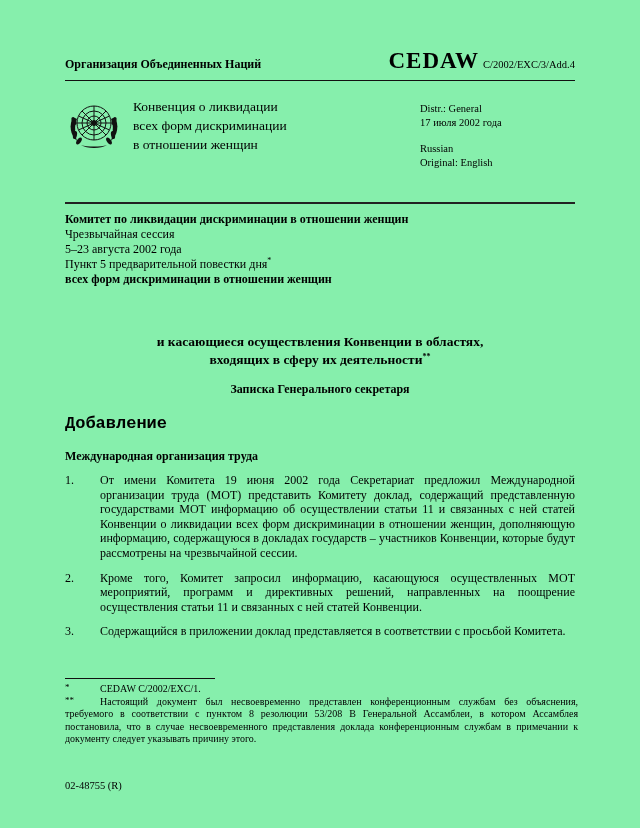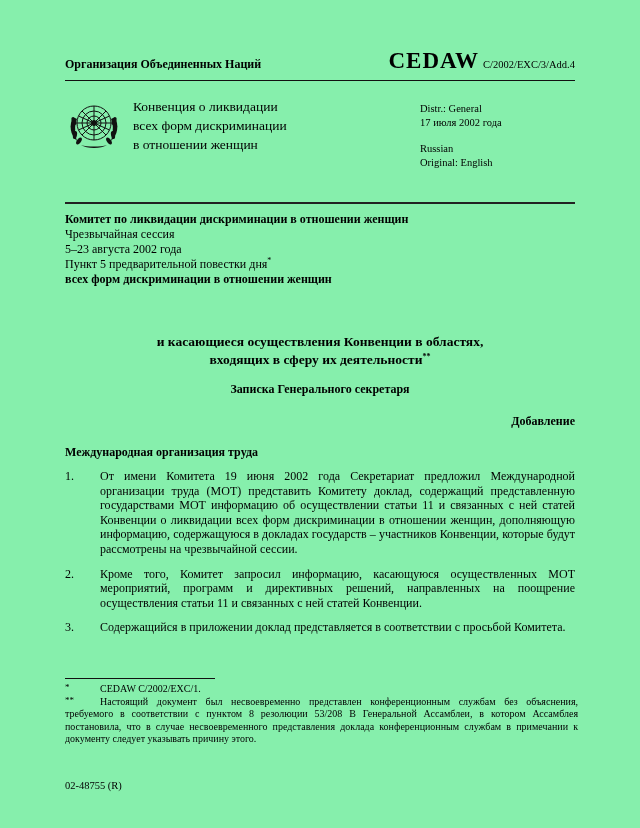--- a/index.html
+++ b/index.html
@@ -42,21 +42,21 @@
   .session-block { margin-top: 8px; font-size: 12px; line-height: 15px; }
   .session-block .b { font-weight: bold; }
   sup.fnmark { font-size: 8px; vertical-align: super; line-height: 0; }
 
   
   .doc-title {
     text-align: center; font-weight: bold; font-size: 13.5px; line-height: 18px;
     margin-top: 28px;
   }
   .subtitle { text-align: center; font-weight: bold; font-size: 12px; margin-top: 13px; }
-  .addendum { text-align: right; font-weight: bold; font-size: 12px; margin-top: 17px; }
+  .addendum { text-align: left; font-weight: bold; font-size: 17px; margin-top: 17px; font-family: Liberation Mono, monospace; }
 
   
   .section-heading { font-weight: bold; font-size: 12px; margin-top: 16px; }
   .para { display: flex; margin-top: 8px; font-size: 12px; line-height: 14.6px; }
   .para .num { flex: 0 0 35px; }
   .para .ptext { flex: 1; text-align: justify; }
   .para.p1 { margin-top: 9px; }
   .para.p2 { margin-top: 10px; }
   .para.p3 { margin-top: 10px; }
 

